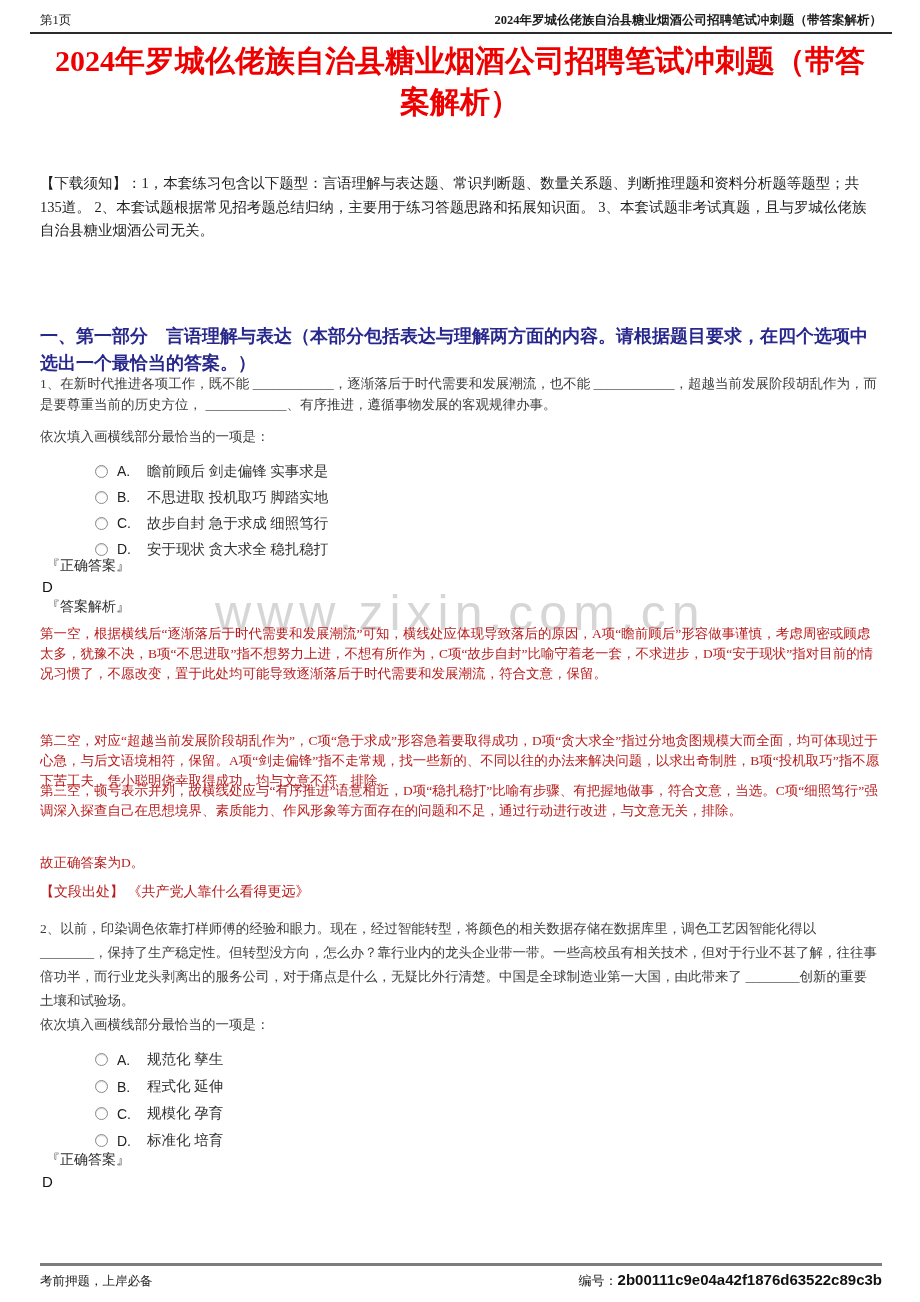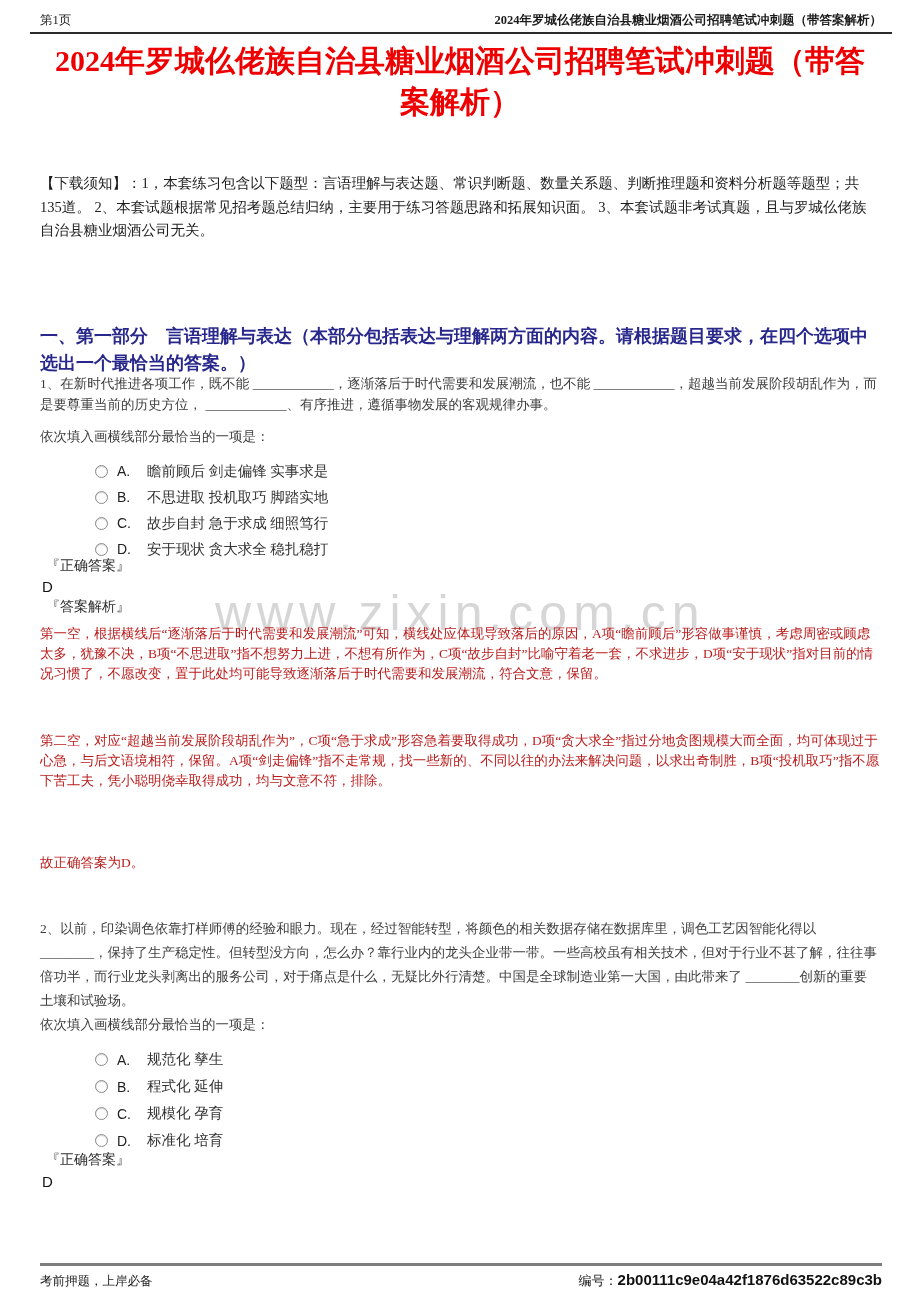--- a/index.html
+++ b/index.html
@@ -116,21 +116,23 @@
       <span class="otext">安于现状 贪大求全 稳扎稳打</span>
     </div>
   </div>
 
   <div class="abs b-q1anslabel anslabel">『正确答案』</div>
   <div class="abs b-q1ans ansval">D</div>
   <div class="abs b-q1analabel anslabel">『答案解析』</div>
 
   <div class="abs para b-p1">第一空，根据横线后“逐渐落后于时代需要和发展潮流”可知，横线处应体现导致落后的原因，A项“瞻前顾后”形容做事谨慎，考虑周密或顾虑太多，犹豫不决，B项“不思进取”指不想努力上进，不想有所作为，C项“故步自封”比喻守着老一套，不求进步，D项“安于现状”指对目前的情况习惯了，不愿改变，置于此处均可能导致逐渐落后于时代需要和发展潮流，符合文意，保留。</div>
   <div class="abs para b-p2">第二空，对应“超越当前发展阶段胡乱作为”，C项“急于求成”形容急着要取得成功，D项“贪大求全”指过分地贪图规模大而全面，均可体现过于心急，与后文语境相符，保留。A项“剑走偏锋”指不走常规，找一些新的、不同以往的办法来解决问题，以求出奇制胜，B项“投机取巧”指不愿下苦工夫，凭小聪明侥幸取得成功，均与文意不符，排除。</div>
+  <div class="abs para b-p3">第三空，顿号表示并列，故横线处应与“有序推进”语意相近，D项“稳扎稳打”比喻有步骤、有把握地做事，符合文意，当选。C项“细照笃行”强调深入探查自己在思想境界、素质能力、作风形象等方面存在的问题和不足，通过行动进行改进，与文意无关，排除。</div>
   <div class="abs para b-concl">故正确答案为D。</div>
+  <div class="abs para b-source">【文段出处】 《共产党人靠什么看得更远》</div>
 
   <div class="abs b-q2stem qtext">2、以前，印染调色依靠打样师傅的经验和眼力。现在，经过智能转型，将颜色的相关数据存储在数据库里，调色工艺因智能化得以 ________，保持了生产稳定性。但转型没方向，怎么办？靠行业内的龙头企业带一带。一些高校虽有相关技术，但对于行业不甚了解，往往事倍功半，而行业龙头剥离出的服务公司，对于痛点是什么，无疑比外行清楚。中国是全球制造业第一大国，由此带来了 ________创新的重要土壤和试验场。</div>
   <div class="abs b-q2prompt qtext">依次填入画横线部分最恰当的一项是：</div>
 
   <div class="abs opts b-q2opts">
     <div class="opt">
       <span class="radio"></span>
       <span class="letter">A.</span>
       <span class="otext">规范化 孳生</span>
     </div>

